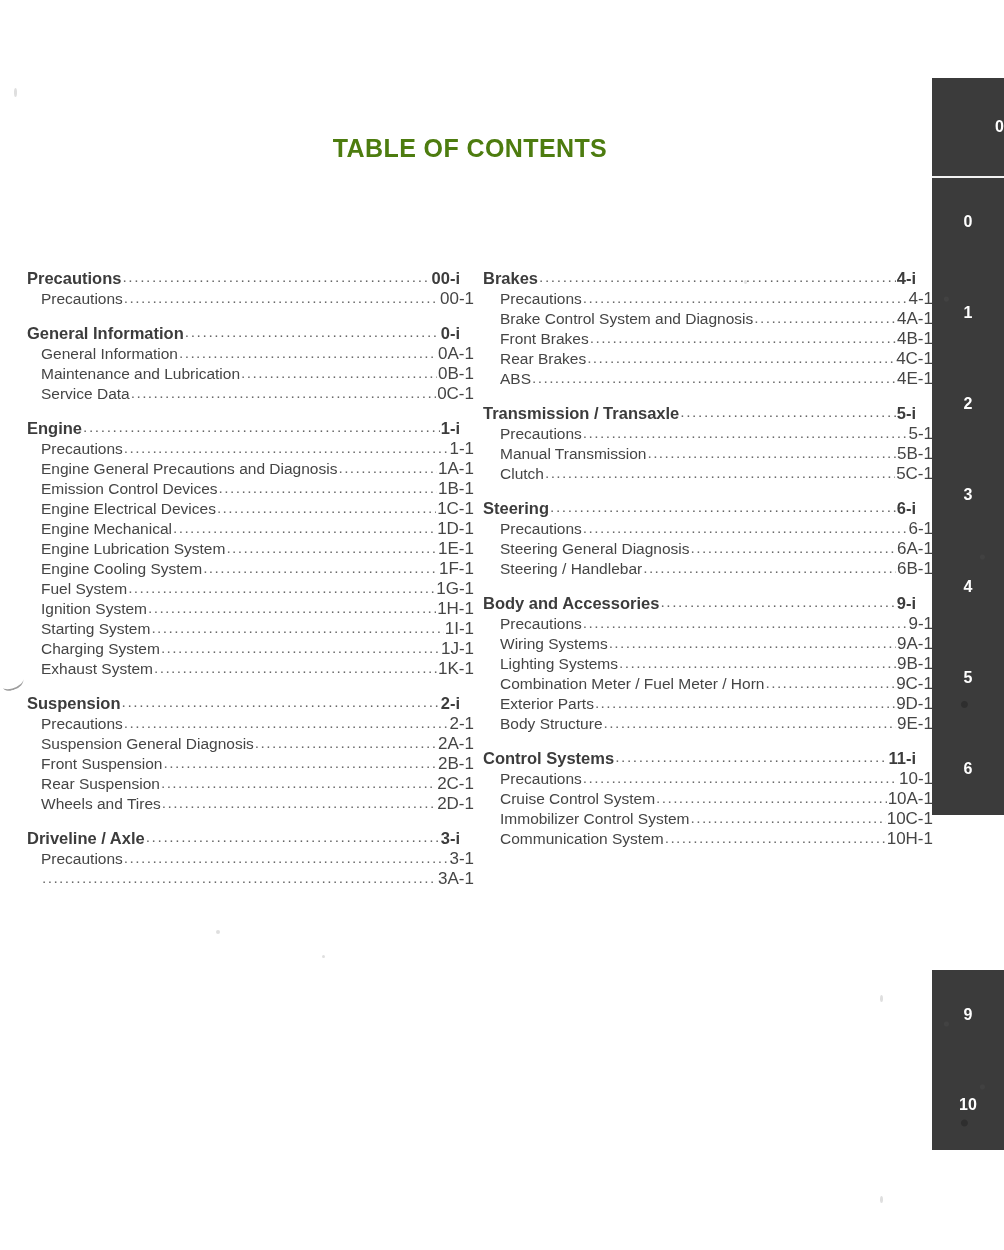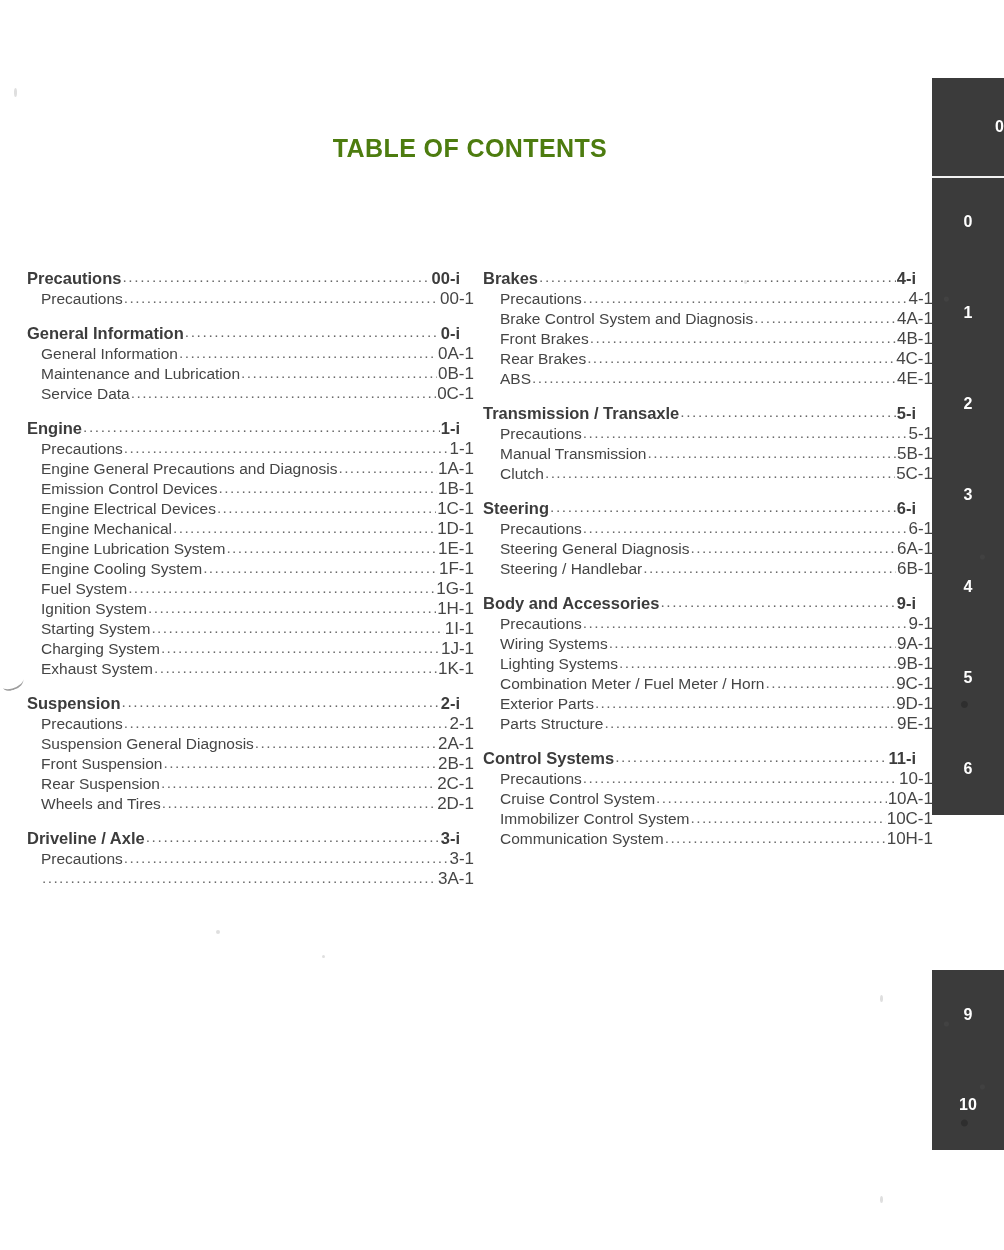--- a/index.html
+++ b/index.html
@@ -412,21 +412,21 @@
           <span class="label">Combination Meter / Fuel Meter / Horn</span>
           <span class="leader">..........................................................................................</span>
           <span class="pageno">9C-1</span>
         </div>
         <div class="toc-row entry">
           <span class="label">Exterior Parts</span>
           <span class="leader">..........................................................................................</span>
           <span class="pageno">9D-1</span>
         </div>
         <div class="toc-row entry">
-          <span class="label">Parts Structure</span>
+          <span class="label">Body Structure</span>
           <span class="leader">..........................................................................................</span>
           <span class="pageno">9E-1</span>
         </div>
       </div>
       <div class="group">
         <div class="toc-row heading">
           <span class="label">Control Systems</span>
           <span class="leader">..........................................................................................</span>
           <span class="pageno">11-i</span>
         </div>

